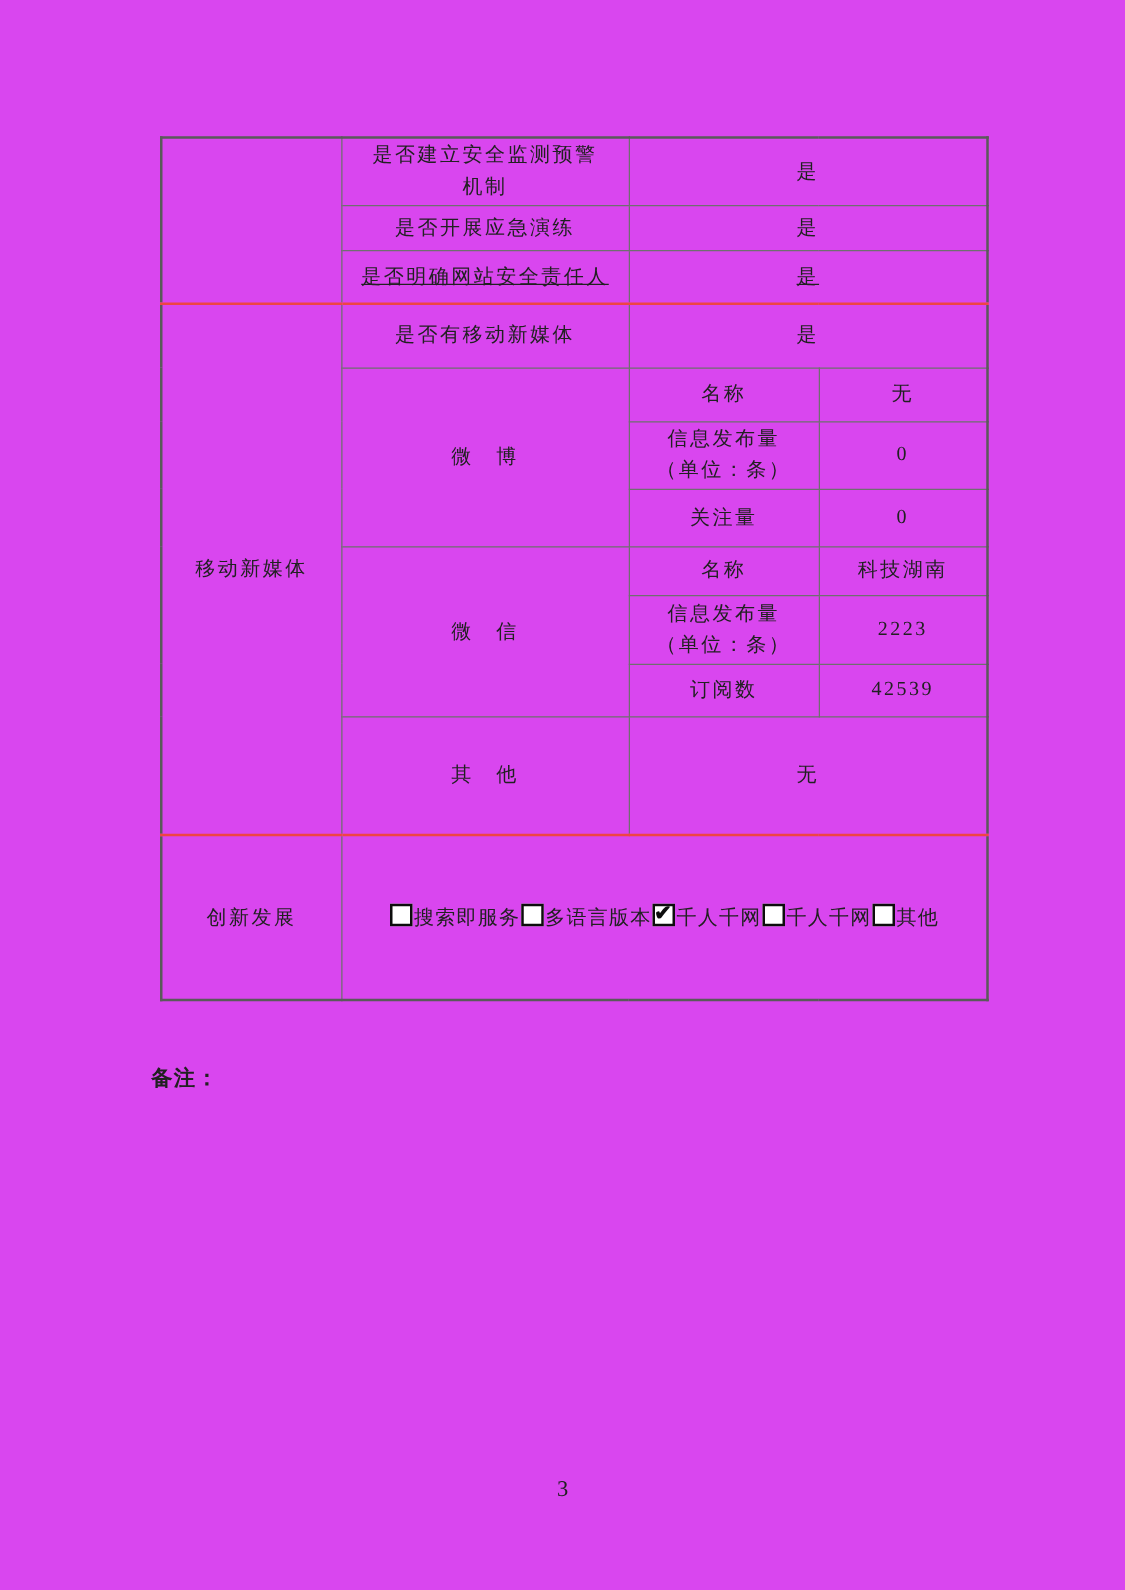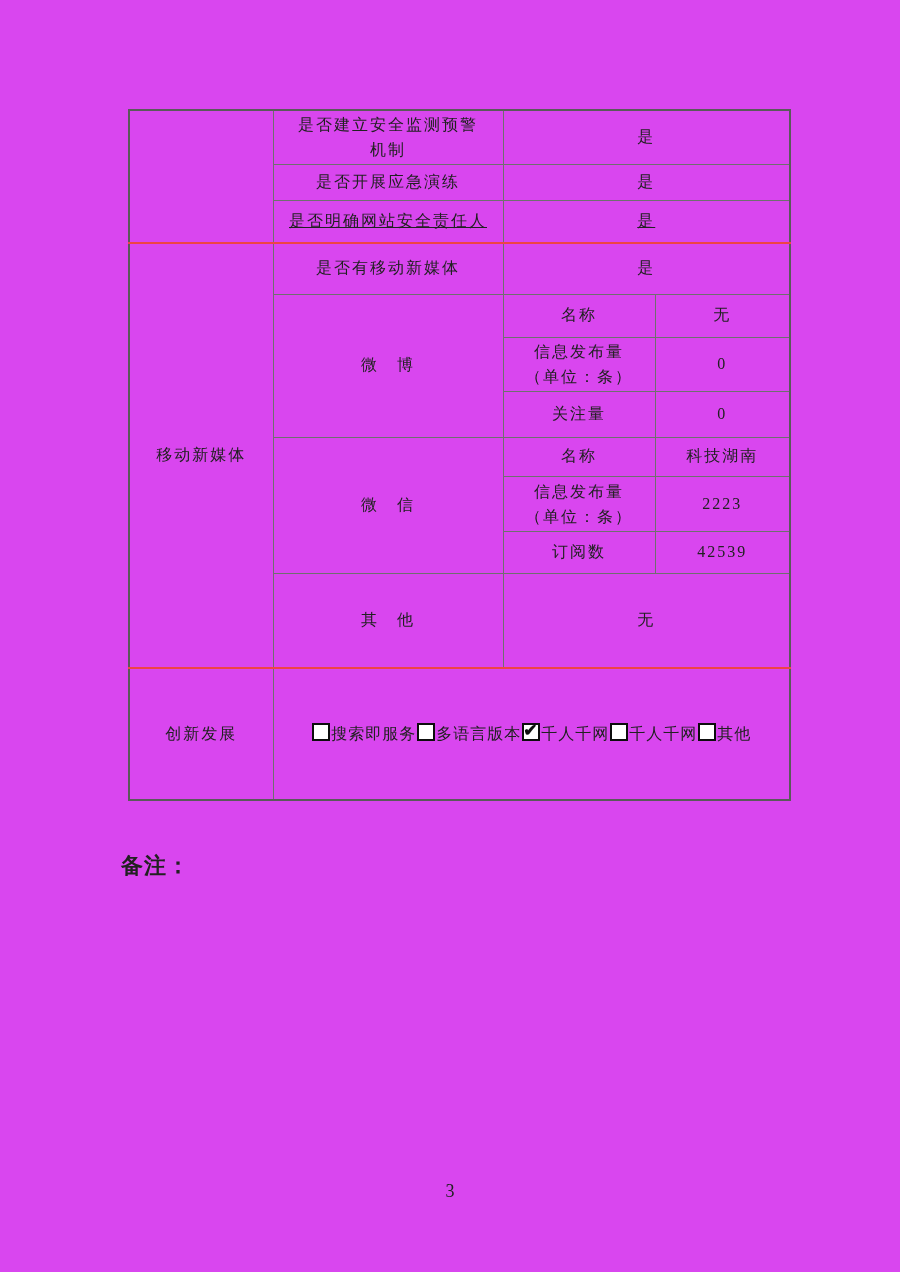--- a/index.html
+++ b/index.html
@@ -78,21 +78,21 @@
     letter-spacing: 0;
     color: #0d0d0d;
   }
   .cb-label {
     letter-spacing: 1px;
   }
   .notes {
     position: absolute;
     left: 121px;
     top: 851px;
-    font-size: 22px;
+    font-size: 17px;
     font-weight: bold;
     letter-spacing: 1px;
   }
   .page-number {
     position: absolute;
     left: 50%;
     top: 1181px;
     transform: translateX(-50%);
     font-size: 18px;
   }

